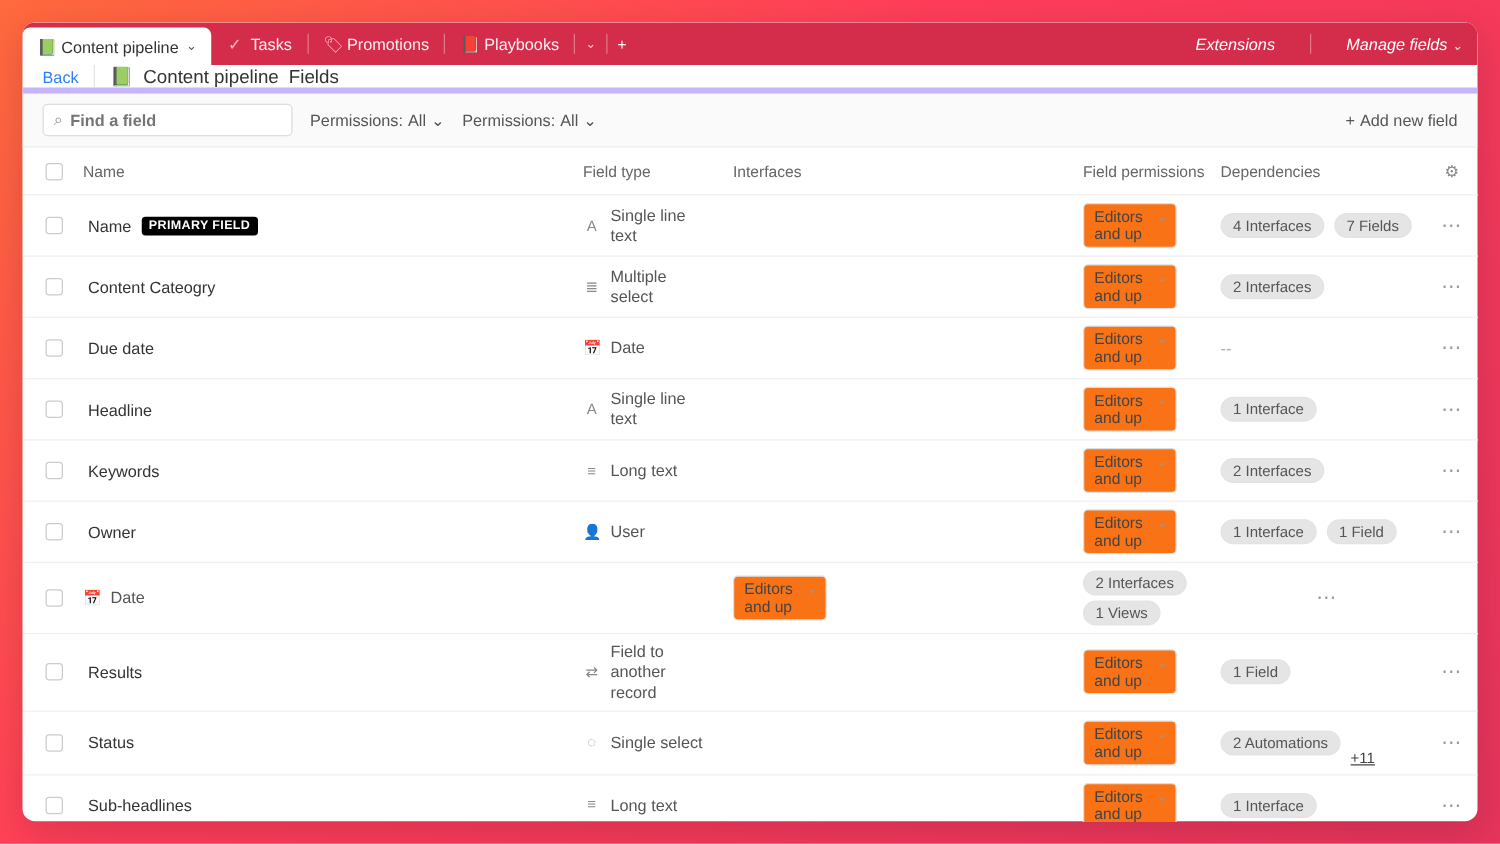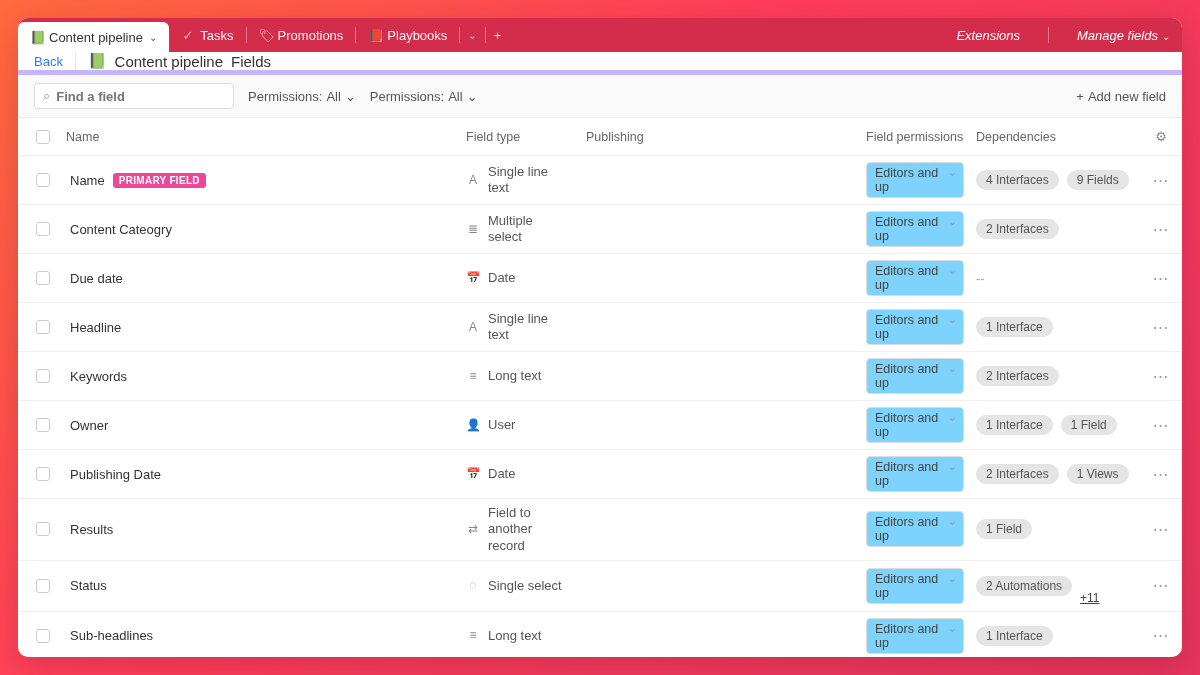--- a/index.html
+++ b/index.html
@@ -69,28 +69,28 @@
   padding: 0 8px;
 }
 .thead {
   height: 38px; border-bottom: 1px solid #eee;
   color: #666; font-size: 12.5px;
 }
 .trow { min-height: 40px; border-bottom: 1px solid #f0f0f0; padding-top:6px; padding-bottom:6px;}
 .chk { width: 14px; height: 14px; border: 1.5px solid #ccc; border-radius: 3px; margin-left: 10px;}
 .namecell { display: flex; align-items: center; gap: 8px; padding-left: 4px;}
 .badge-primary {
-  background: #ec4899; color: #fff; font-size: 10px; font-weight: 600;
+  background: #000000; color: #fff; font-size: 10px; font-weight: 600;
   padding: 2px 6px; border-radius: 3px; letter-spacing: 0.3px;
 }
 .typecell { display: flex; align-items: center; gap: 8px; color: #555; line-height:1.25;}
 .typeico { color: #888; width:14px; display:inline-block; text-align:center; font-size:12px;}
 .perm-pill {
   border: 1px solid #ddd; border-radius: 4px; padding: 3px 18px 3px 8px;
-  font-size: 12.5px; color: #444; width: 98px; position: relative; background:#7dd3fc;
+  font-size: 12.5px; color: #444; width: 75px; position: relative; background:#f97316;
 }
 .perm-pill::after { content:"⌄"; position:absolute; right:6px; top:3px; color:#999; font-size:11px;}
 .dep-pill {
   border: 1px solid #e3e3e3; border-radius: 12px; padding: 2px 9px;
   font-size: 12px; color: #555; display:inline-block; margin-right:4px; background:#e5e5e5;
 }
 .dep-link { color:#444; text-decoration: underline; font-size:12px;margin-top:24px; }
 .more { color:#999; font-size:16px; text-align:center; letter-spacing:1px;}
 .settings-ico { color:#888; font-size:13px; text-align:center;}
 .deps { display:flex; flex-wrap:wrap; gap:4px; align-items:center;}
@@ -170,21 +170,21 @@
     </div>
   </div>
 
   <div class="table">
     <div class="thead">
       <div>
           <div class="chk"></div>
         </div>
       <div>Name</div>
       <div>Field type</div>
-      <div>Publishing</div>
+      <div>Interfaces</div>
       <div>Field permissions</div>
       <div>Dependencies</div>
       <div class="settings-ico">⚙</div>
     </div>
     <div id="tbody">
         <div class="trow">
           <div>
             <div class="chk"></div>
           </div>
           <div class="namecell">
@@ -194,21 +194,21 @@
           <div class="typecell">
             <span class="typeico">A</span>
             <span style="max-width: 80px;">Single line text</span>
           </div>
           <div></div>
           <div>
             <div class="perm-pill">Editors and up</div>
           </div>
           <div class="deps">
             <span class="dep-pill">4 Interfaces</span>
-            <span class="dep-pill">9 Fields</span>
+            <span class="dep-pill">7 Fields</span>
           </div>
           <div class="more">⋯</div>
         </div>
         <div class="trow">
           <div>
             <div class="chk"></div>
           </div>
           <div class="namecell">
             <span>Content Cateogry</span>
           </div>
@@ -303,23 +303,20 @@
           <div class="deps">
             <span class="dep-pill">1 Interface</span>
             <span class="dep-pill">1 Field</span>
           </div>
           <div class="more">⋯</div>
         </div>
         <div class="trow">
           <div>
             <div class="chk"></div>
           </div>
-          <div class="namecell">
-            <span>Publishing Date</span>
-          </div>
           <div class="typecell">
             <span class="typeico">📅</span>
             <span style="max-width: 80px;">Date</span>
           </div>
           <div></div>
           <div>
             <div class="perm-pill">Editors and up</div>
           </div>
           <div class="deps">
             <span class="dep-pill">2 Interfaces</span>

